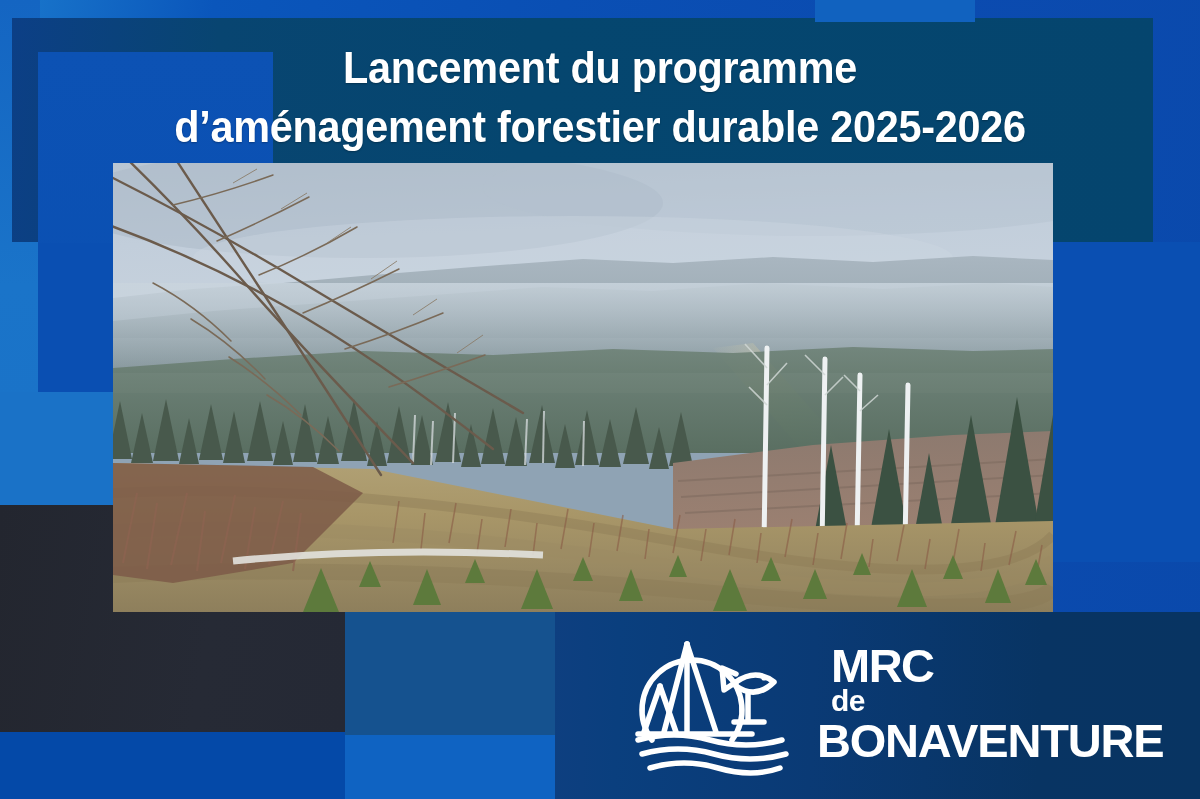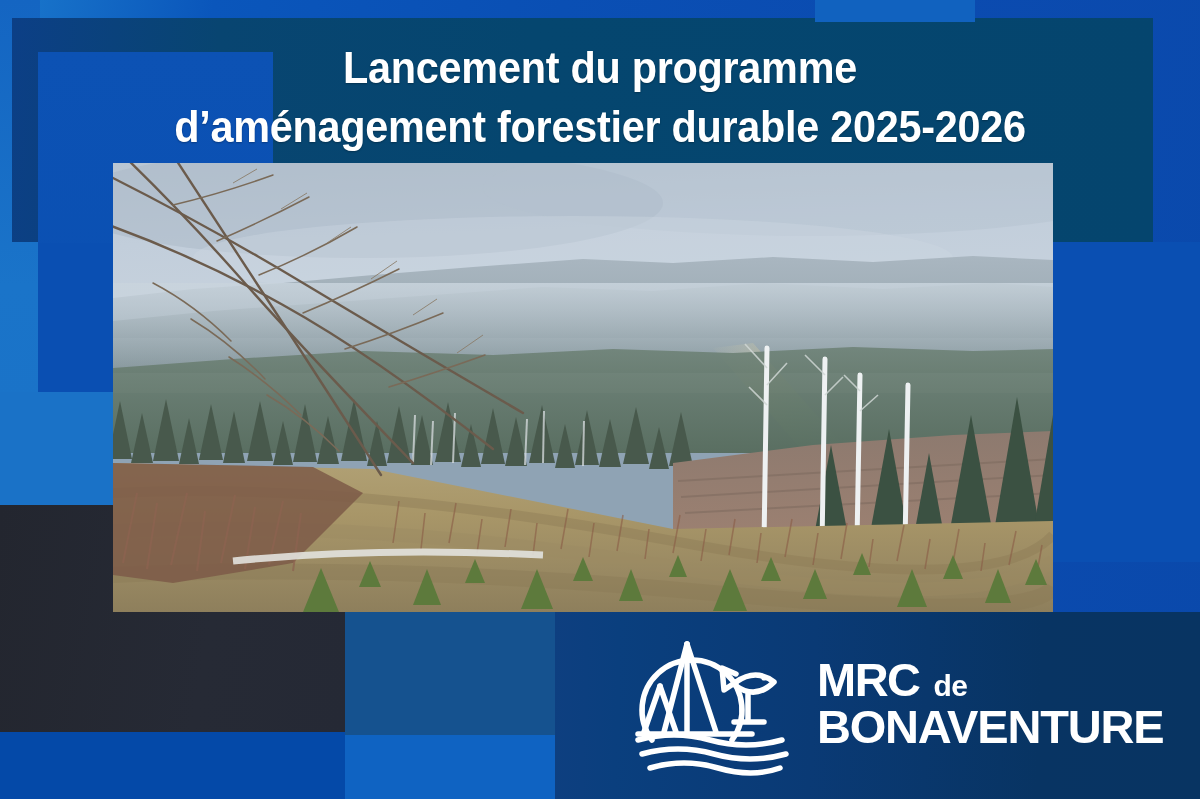--- a/index.html
+++ b/index.html
@@ -112,20 +112,21 @@
   #logo-emblem svg { display: block; width: 100%; height: 100%; }
   #logo-text {
     margin-left: 8px;
     color: #ffffff;
     line-height: 0.92;
   }
   .logo-line1 {
     display: flex;
     align-items: baseline;
     font-weight: 700;
+    flex-direction: column;
   }
   #logo-mrc { font-size: 47px; letter-spacing: -1.5px; }
   #logo-de { font-size: 30px; margin-left: 14px; letter-spacing: -0.6px; font-weight: 600; }
   #logo-bonaventure {
     font-size: 47px;
     font-weight: 700;
     letter-spacing: -1.2px;
     display: block;
     margin-top: 4px;
   }

